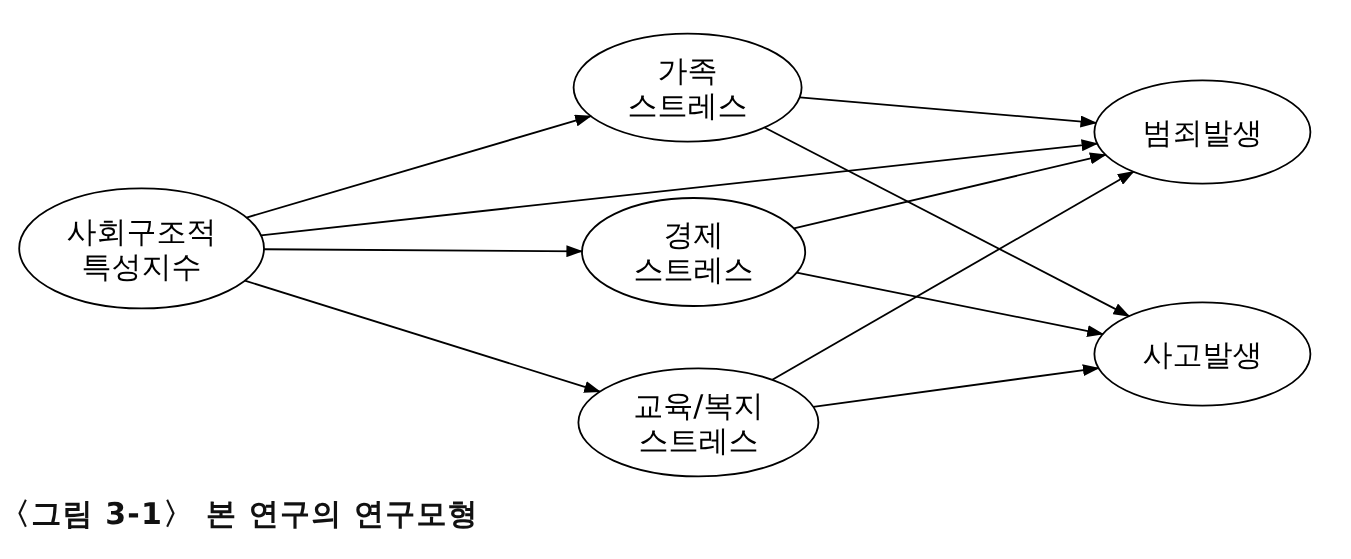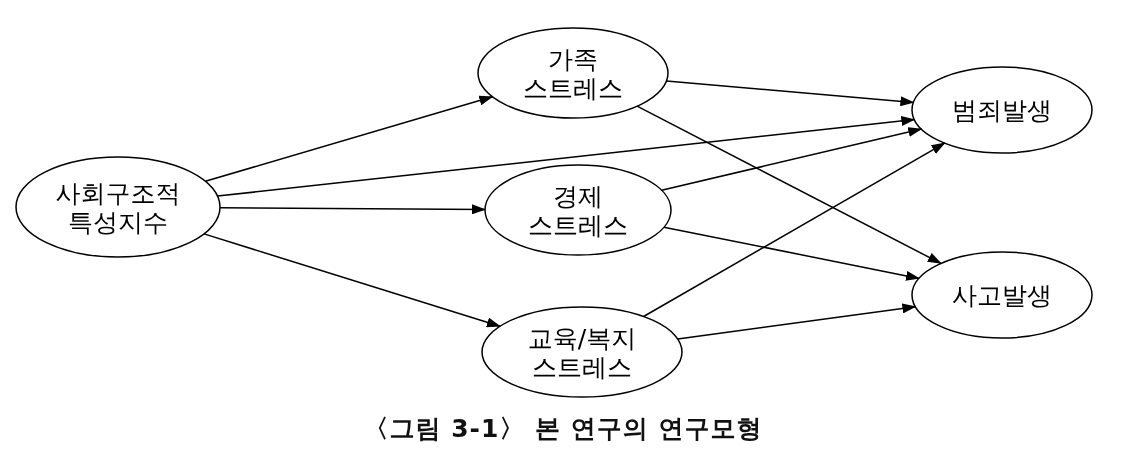--- a/index.html
+++ b/index.html
@@ -22,21 +22,20 @@
   #diagram {
     position: absolute;
     left: 0;
     top: 0;
   }
   #caption {
     position: absolute;
     left: 0;
     top: 412px;
     width: 100%;
-    text-align: center;
     font-size: 25px;
     font-weight: 600;
     letter-spacing: 1px;
     color: #111111;
   }
 </style>
 </head>
 <body>
 
 <div id="figure-wrap">

